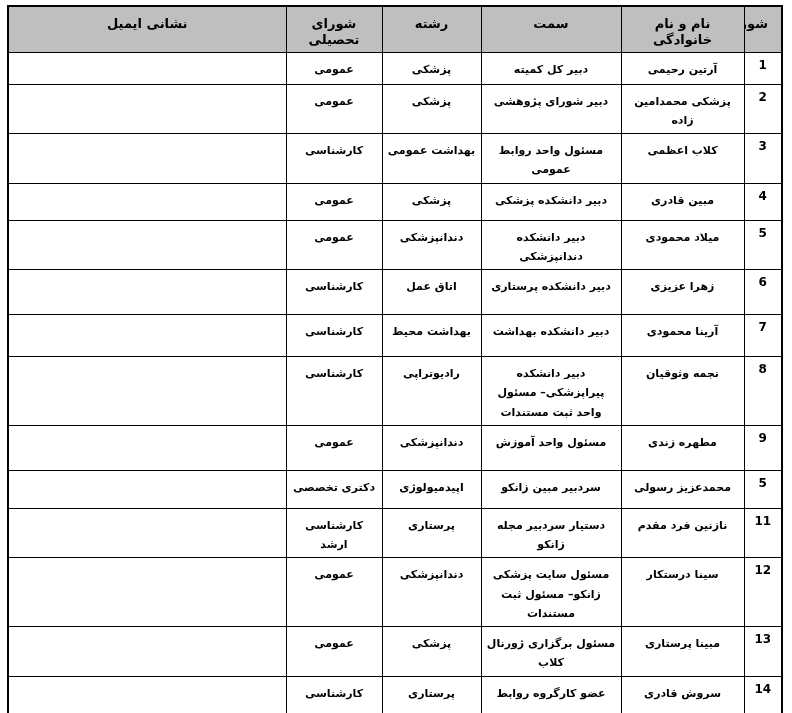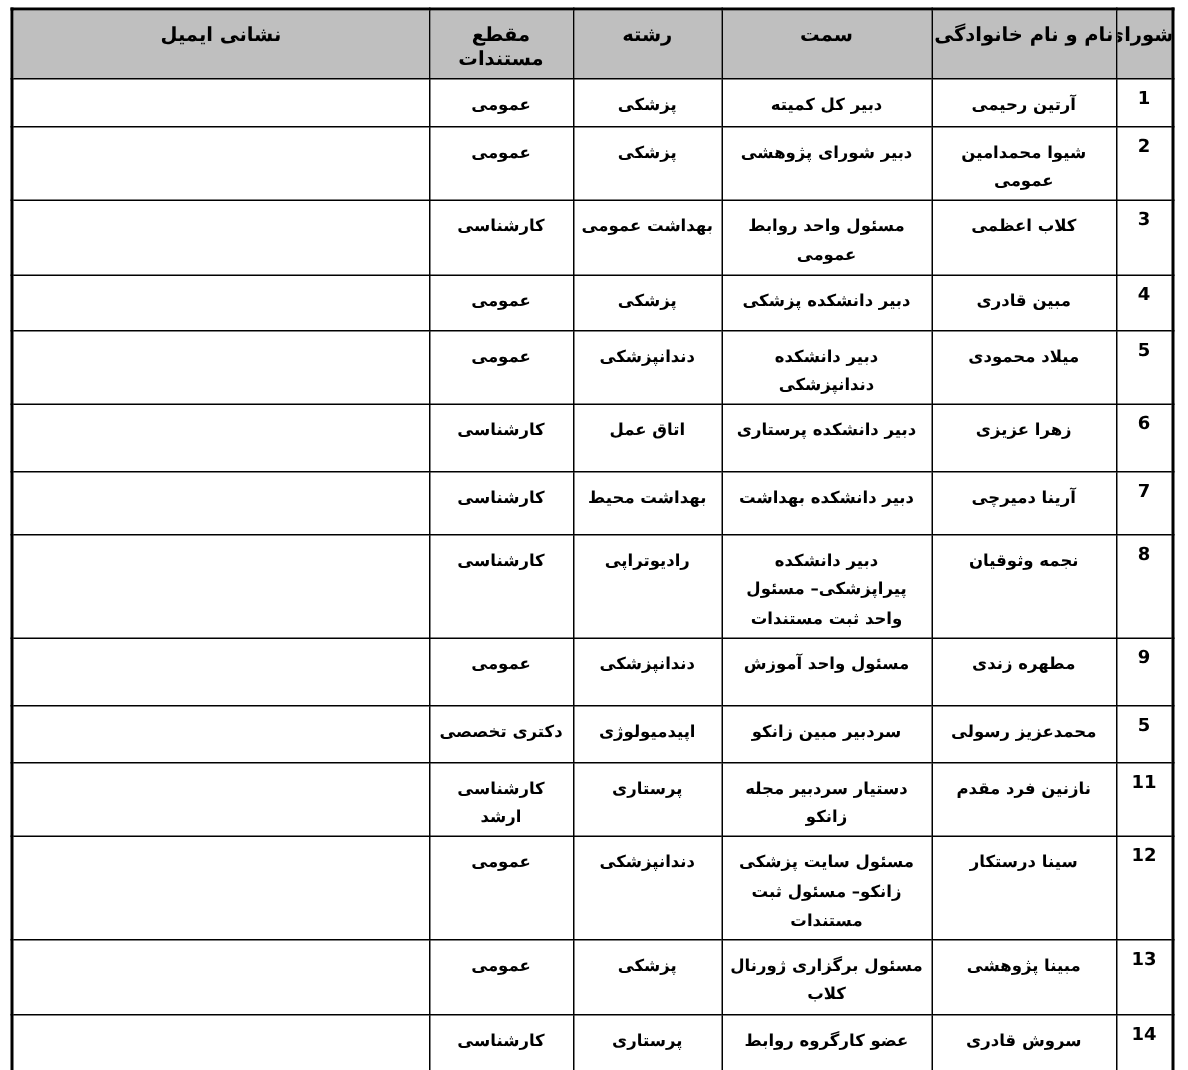--- a/index.html
+++ b/index.html
@@ -22,21 +22,21 @@
   table.members td {
     border: 1px solid #000000;
     text-align: center;
     vertical-align: top;
     font-weight: bold;
     overflow: hidden;
   }
   table.members thead th {
     background: #bfbfbf;
     height: 41px;
-    padding: 9px 0 3px;
+    padding: 9px 14px 3px;
     font-size: 13px;
     line-height: 1.25;
   }
   table.members tbody td {
     padding: 7px 4px 3px;
     font-size: 11px;
     line-height: 1.75;
   }
   table.members tbody td.cell-row { font-size: 12px; line-height: 1.2; padding-top: 5px; }
 
@@ -69,36 +69,36 @@
     <col style="width:99px">
     <col style="width:96px">
     <col style="width:278px">
   </colgroup>
   <thead>
     <tr>
       <th>شورای</th>
       <th>نام و نام خانوادگی</th>
       <th>سمت</th>
       <th>رشته</th>
-      <th>مقطع مستندات</th>
+      <th>شورای تحصیلی</th>
       <th>نشانی ایمیل</th>
     </tr>
   </thead>
   <tbody>
       <tr>
         <td class="cell-row">1</td>
         <td class="cell-name">آرتین رحیمی</td>
         <td class="cell-position">دبیر کل کمیته</td>
         <td class="cell-field">پزشکی</td>
         <td class="cell-degree">عمومی</td>
         <td class="cell-email"></td>
       </tr>
       <tr>
         <td class="cell-row">2</td>
-        <td class="cell-name">شیوا محمدامین عمومی</td>
+        <td class="cell-name">پزشکی محمدامین زاده</td>
         <td class="cell-position">دبیر شورای پژوهشی</td>
         <td class="cell-field">پزشکی</td>
         <td class="cell-degree">عمومی</td>
         <td class="cell-email"></td>
       </tr>
       <tr>
         <td class="cell-row">3</td>
         <td class="cell-name">کلاب اعظمی</td>
         <td class="cell-position">مسئول واحد روابط عمومی</td>
         <td class="cell-field">بهداشت عمومی</td>
@@ -124,21 +124,21 @@
       <tr>
         <td class="cell-row">6</td>
         <td class="cell-name">زهرا عزیزی</td>
         <td class="cell-position">دبیر دانشکده پرستاری</td>
         <td class="cell-field">اتاق عمل</td>
         <td class="cell-degree">کارشناسی</td>
         <td class="cell-email"></td>
       </tr>
       <tr>
         <td class="cell-row">7</td>
-        <td class="cell-name">آرینا دمیرچی</td>
+        <td class="cell-name">آرینا محمودی</td>
         <td class="cell-position">دبیر دانشکده بهداشت</td>
         <td class="cell-field">بهداشت محیط</td>
         <td class="cell-degree">کارشناسی</td>
         <td class="cell-email"></td>
       </tr>
       <tr>
         <td class="cell-row">8</td>
         <td class="cell-name">نجمه وثوقیان</td>
         <td class="cell-position">دبیر دانشکده پیراپزشکی– مسئول واحد ثبت مستندات</td>
         <td class="cell-field">رادیوتراپی</td>
@@ -172,21 +172,21 @@
       <tr>
         <td class="cell-row">12</td>
         <td class="cell-name">سینا درستکار</td>
         <td class="cell-position">مسئول سایت پزشکی زانکو– مسئول ثبت مستندات</td>
         <td class="cell-field">دندانپزشکی</td>
         <td class="cell-degree">عمومی</td>
         <td class="cell-email"></td>
       </tr>
       <tr>
         <td class="cell-row">13</td>
-        <td class="cell-name">مبینا پژوهشی</td>
+        <td class="cell-name">مبینا پرستاری</td>
         <td class="cell-position">مسئول برگزاری ژورنال کلاب</td>
         <td class="cell-field">پزشکی</td>
         <td class="cell-degree">عمومی</td>
         <td class="cell-email"></td>
       </tr>
       <tr>
         <td class="cell-row">14</td>
         <td class="cell-name">سروش قادری</td>
         <td class="cell-position">عضو کارگروه روابط</td>
         <td class="cell-field">پرستاری</td>

